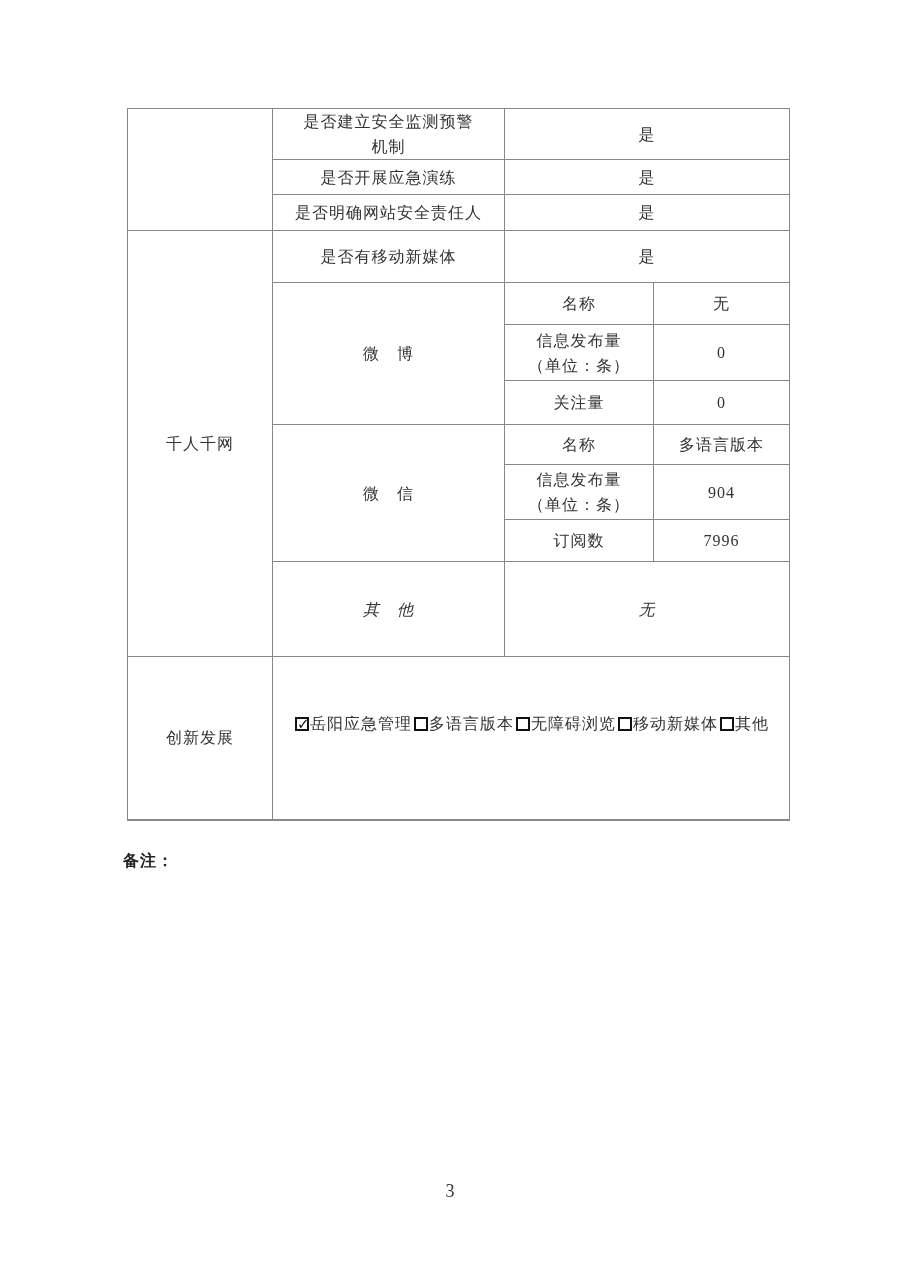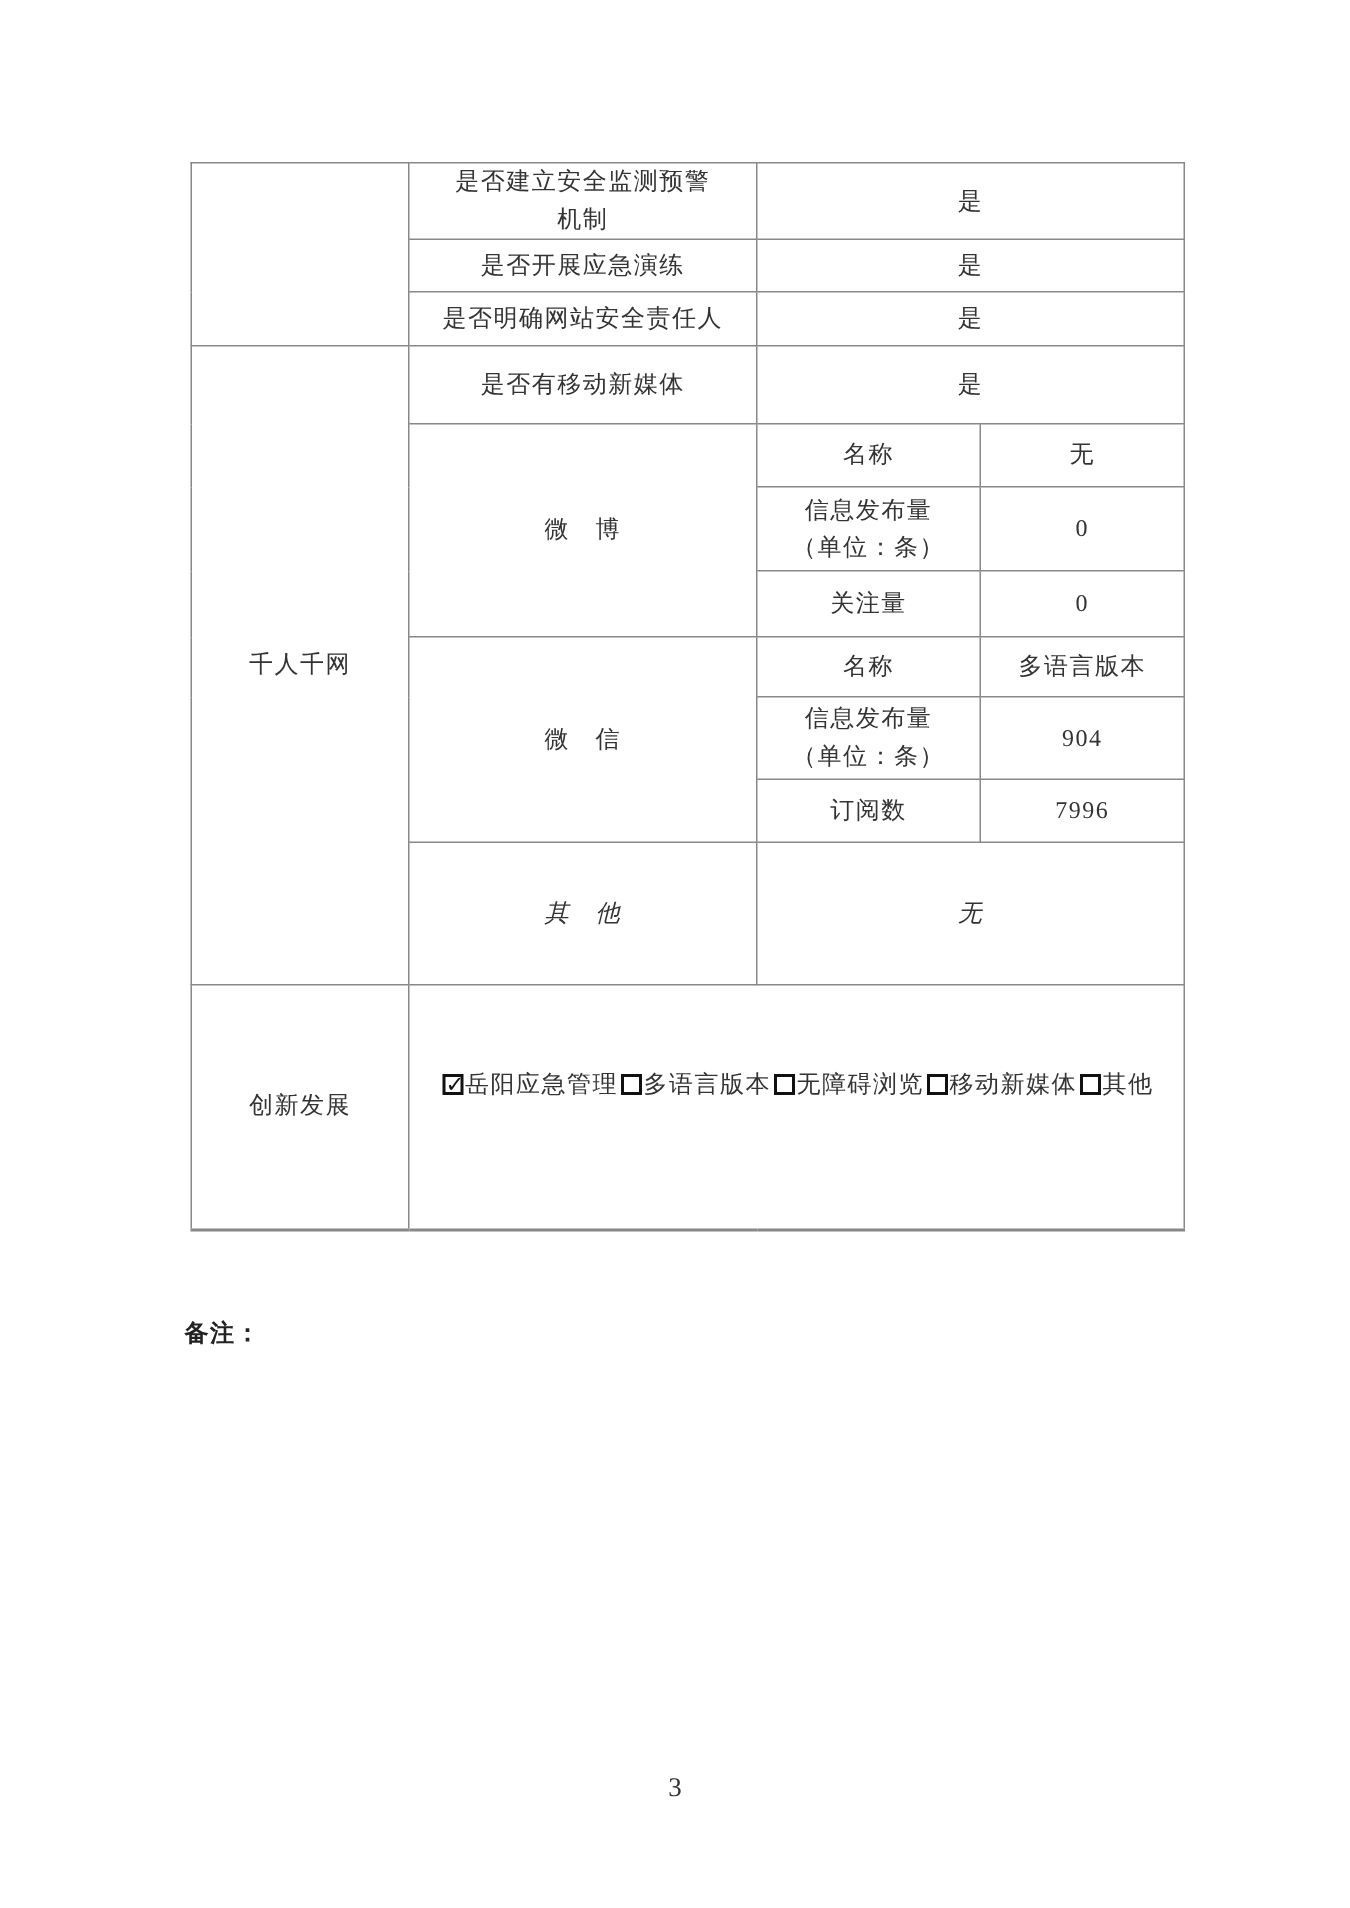--- a/index.html
+++ b/index.html
@@ -62,21 +62,20 @@
     font-family: "DejaVu Sans", sans-serif;
   }
   .remarks {
     position: absolute;
     left: 123px; top: 851px;
     font-size: 16px;
     font-weight: bold;
     font-family: "Liberation Sans", "DejaVu Sans", sans-serif;
     color: #222222;
     letter-spacing: 1px;
-    margin-top: 28px;
   }
   .page-number {
     position: absolute;
     left: 0; right: 0;
     top: 1181px;
     text-align: center;
     font-size: 18px;
     color: #333333;
   }
 </style>

